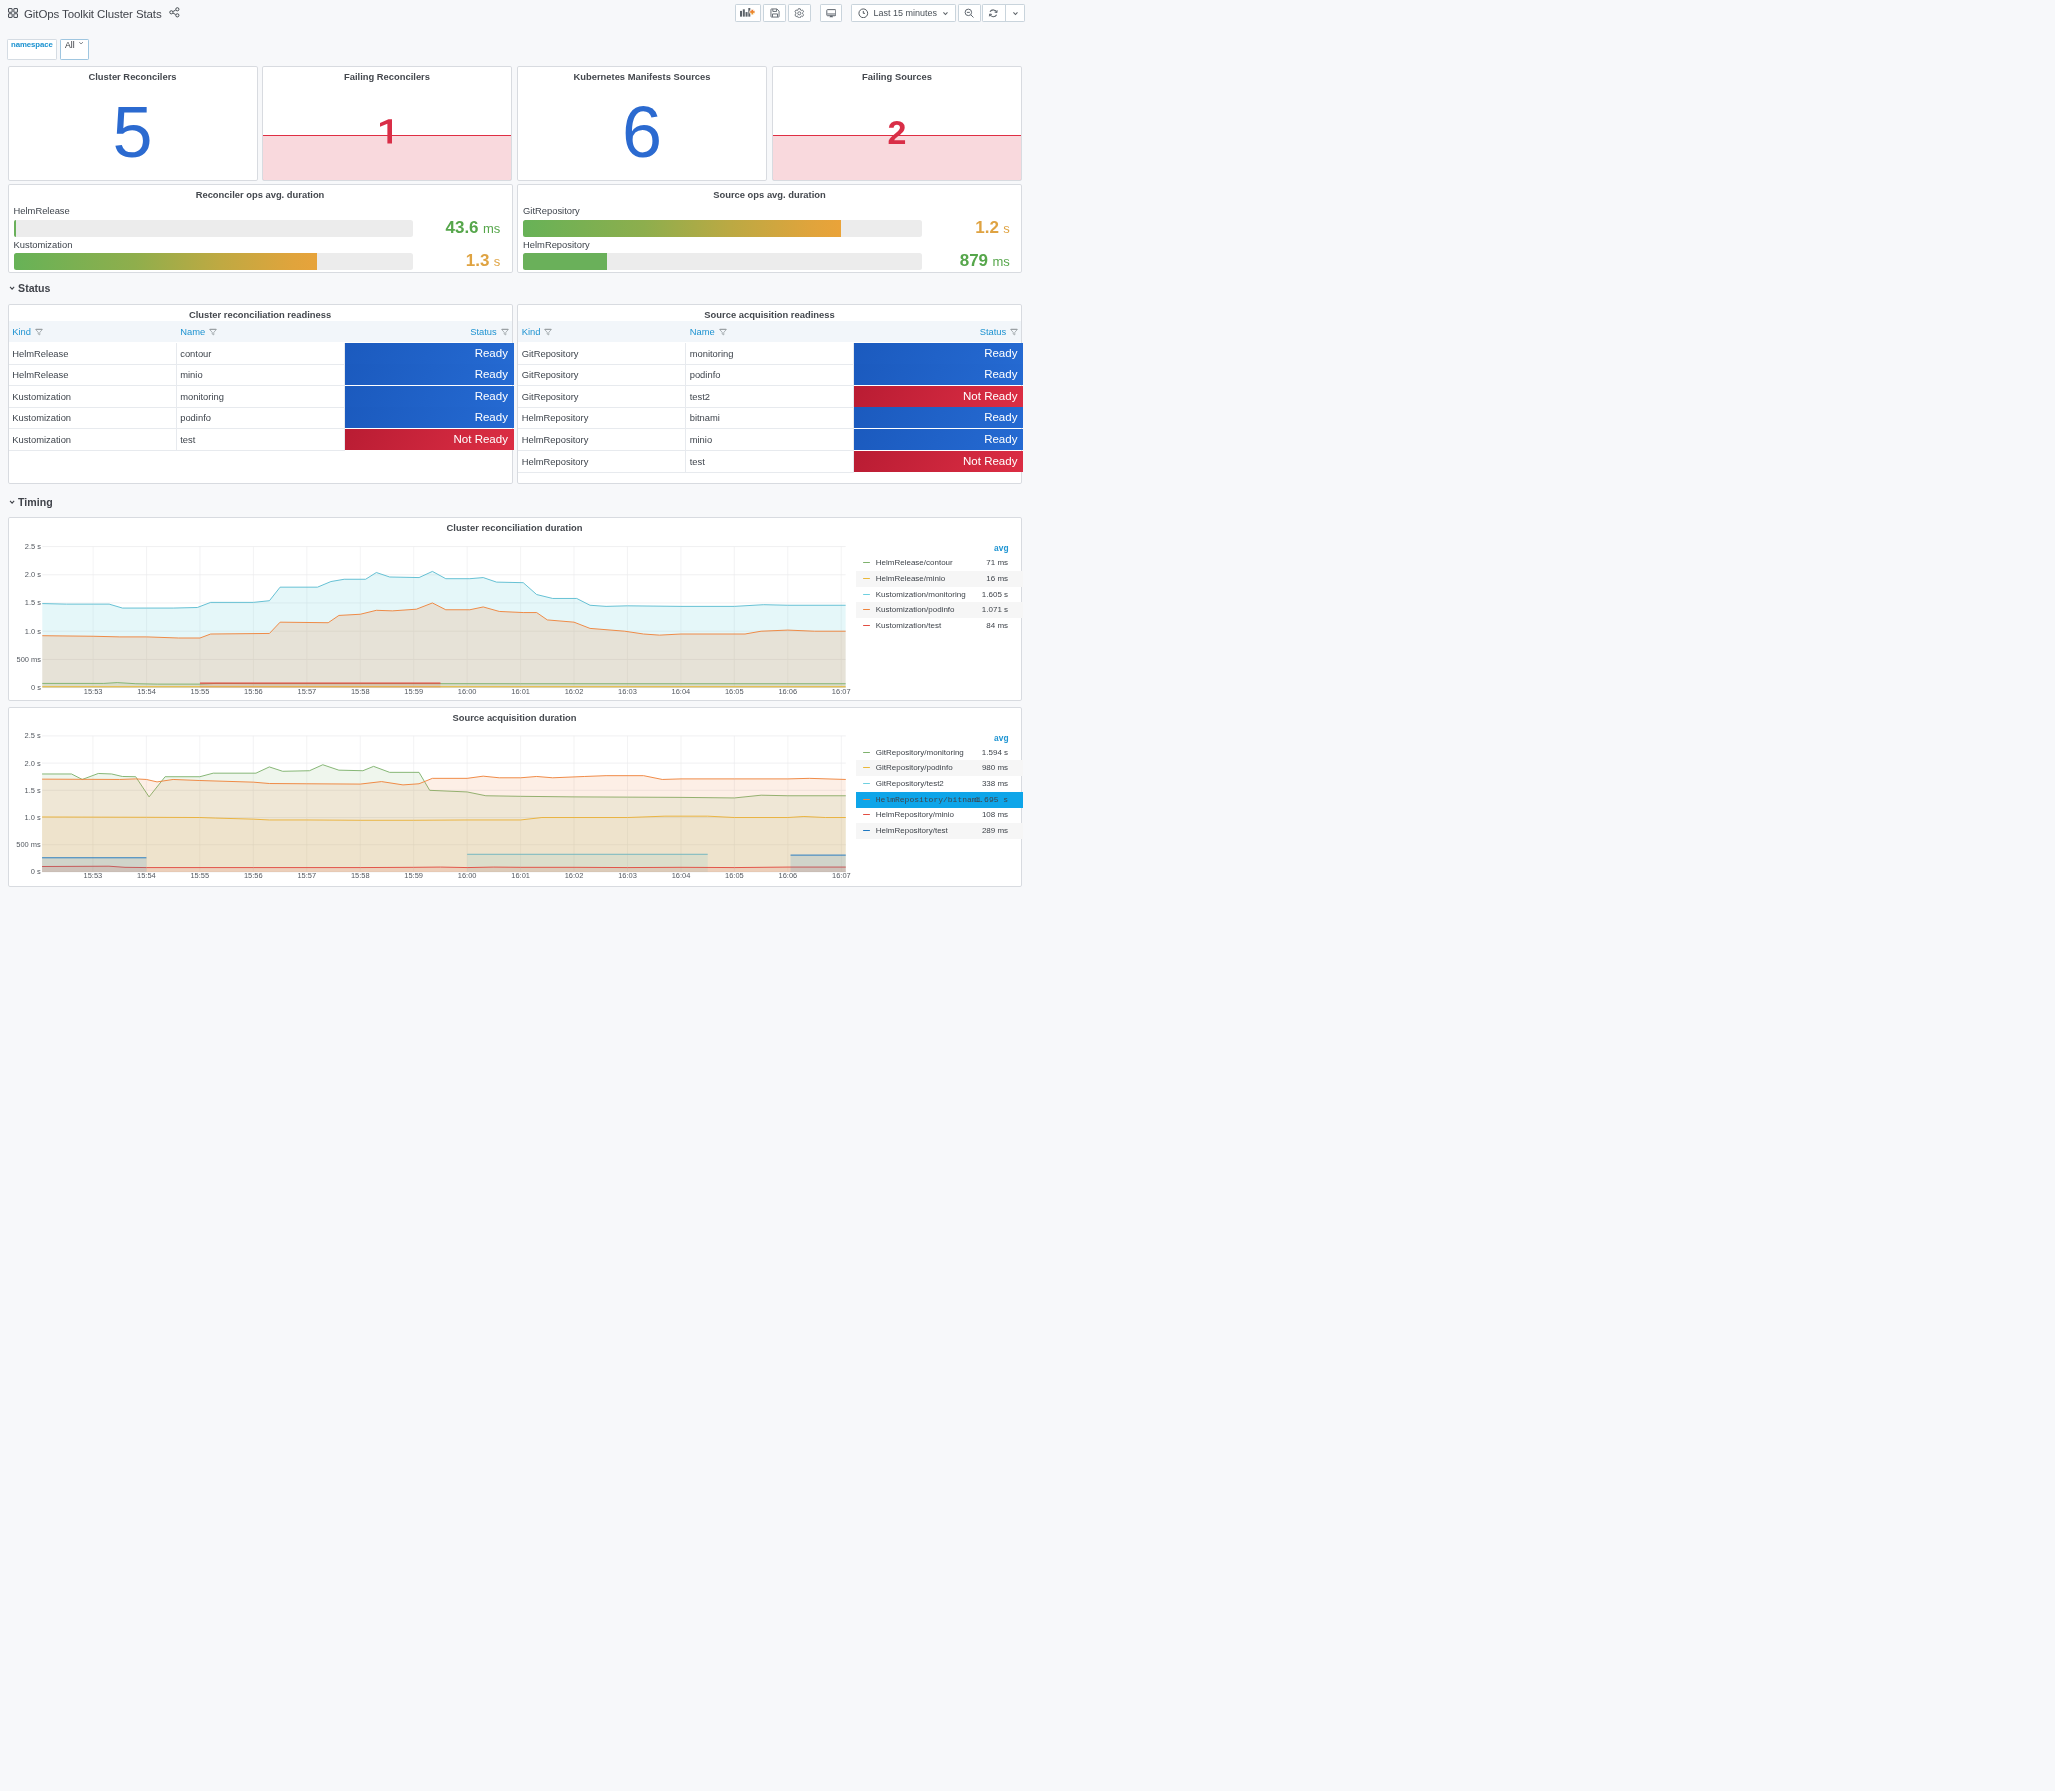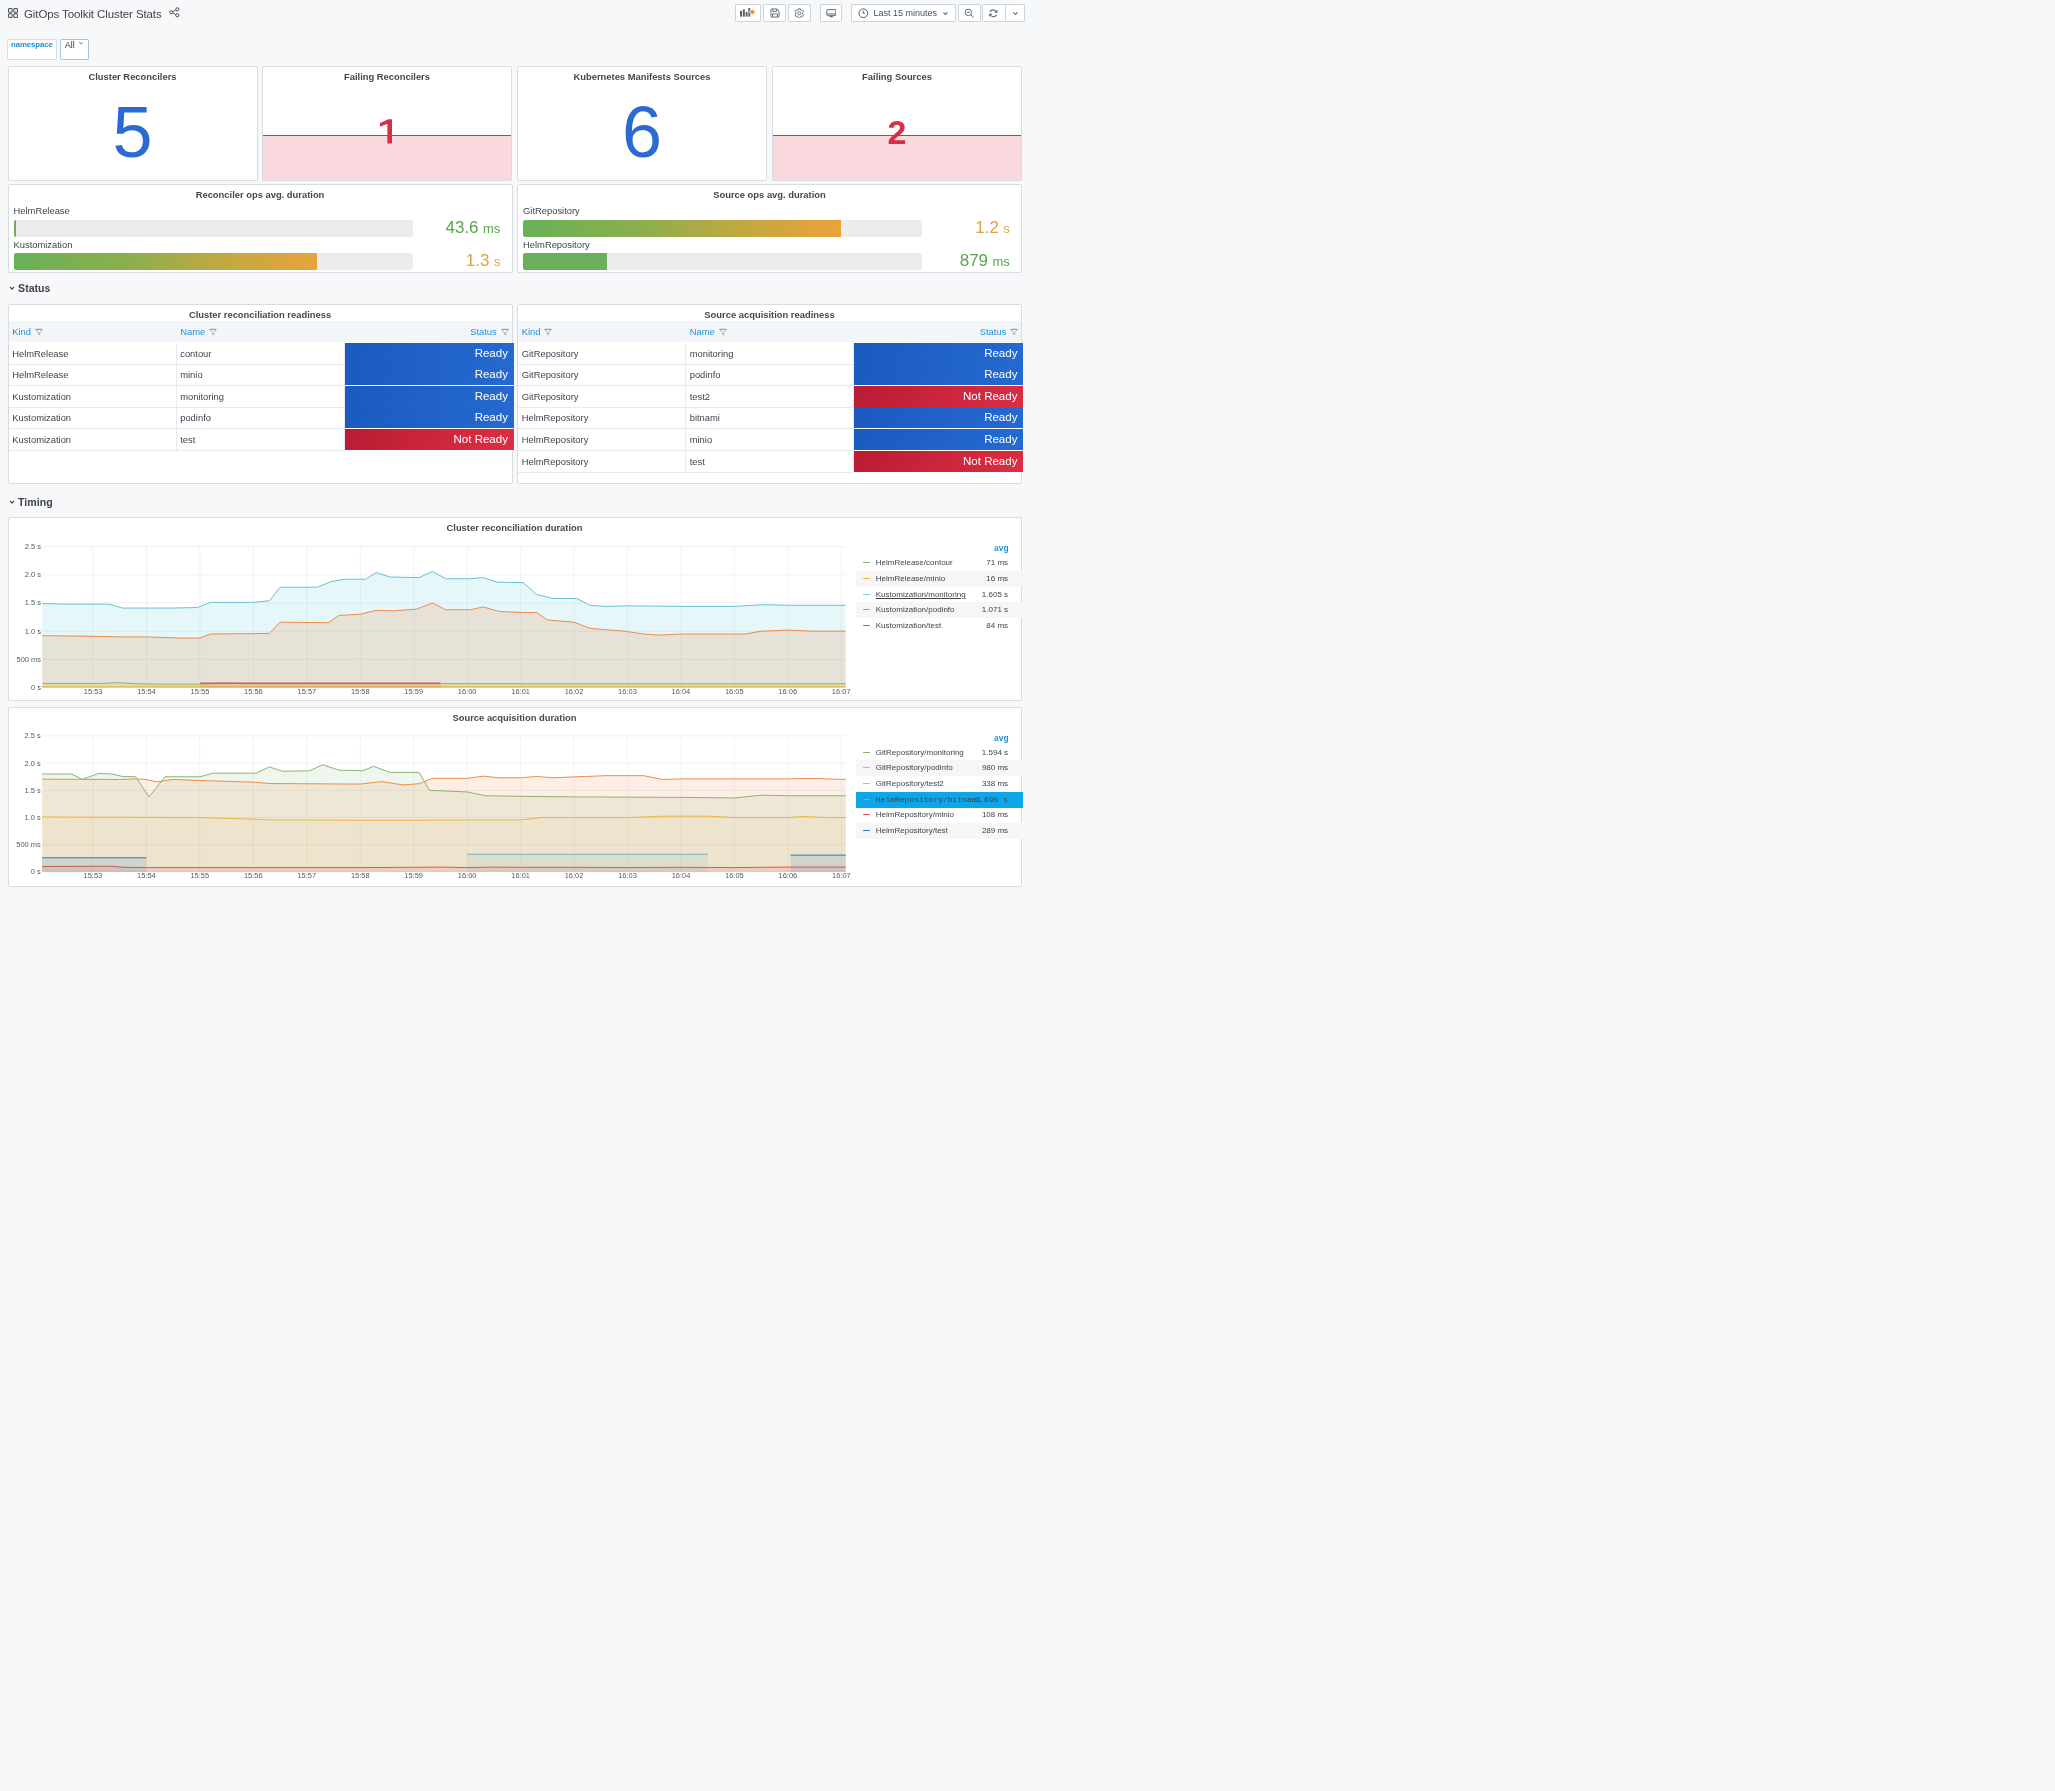--- a/index.html
+++ b/index.html
@@ -4,21 +4,21 @@
 * { margin:0; padding:0; box-sizing:border-box; }
 html,body { width:1028px; height:896px; background:#f7f8fa; font-family:"Liberation Sans",sans-serif; color:#464c54; overflow:hidden; }
 .abs { position:absolute; }
 .panel { position:absolute; background:#fff; border:0.6px solid #d8dbe0; border-radius:1.9px; }
 .ptitle { position:absolute; left:0; right:0; top:3.7px; text-align:center; font-size:9.4px; font-weight:700; color:#44484e; white-space:nowrap; }
 .statnum { position:absolute; left:0; right:0; text-align:center; font-weight:500; }
 .bglabel { position:absolute; left:5px; font-size:9.4px; color:#3e444c; height:12.5px; line-height:12.5px; }
 .bgtrack { position:absolute; left:5px; width:399px; height:17px; background:#ececec; border-radius:2.5px; }
 .bgfill { position:absolute; left:0; top:0; bottom:0; border-radius:2.5px 0 0 2.5px; }
 .bgval { position:absolute; right:11.2px; height:18px; line-height:18px; text-align:right; }
-.bgval .num { font-size:17px; font-weight:400; }
+.bgval .num { font-size:17px; font-weight:700; }
 .bgval .unit { font-size:13px; font-weight:500; padding-left:4.4px; }
 .thead { position:absolute; left:0; top:16.4px; right:0; height:21px; background:#f2f6fa; }
 .th { position:absolute; top:0; height:21px; line-height:21px; padding-left:3.7px; font-size:9.4px; color:#1e93d1; }
 .th.thr { text-align:right; padding-right:5px; }
 .fun { display:inline-block; vertical-align:-0.6px; margin-left:1.2px; }
 .trow { position:absolute; left:0; right:0; }
 .td { position:absolute; top:0; bottom:0; padding-left:3.7px; font-size:9.4px; color:#3e444c; display:flex; align-items:center; border-right:0.6px solid #e7eaee; border-bottom:0.6px solid #e7eaee; }
 .tstat { position:absolute; top:0.3px; bottom:0.3px; text-align:right; padding-right:5.6px; font-size:11.5px; color:#fff; display:block; line-height:20px; }
 .tstat.ok { background:linear-gradient(120deg,#1b5abe,#256ad2); }
 .tstat.bad { background:linear-gradient(120deg,#b91c33,#dc2e44); }
@@ -361,21 +361,21 @@
       <text x="905.5" y="282.3" text-anchor="middle" class="ax">16:02</text>
       <text x="991.2" y="282.3" text-anchor="middle" class="ax">16:03</text>
       <text x="1076.9" y="282.3" text-anchor="middle" class="ax">16:04</text>
       <text x="1162.5" y="282.3" text-anchor="middle" class="ax">16:05</text>
       <text x="1248.2" y="282.3" text-anchor="middle" class="ax">16:06</text>
       <text x="1333.9" y="282.3" text-anchor="middle" class="ax">16:07</text>
     </svg>
 <div class="lgavg" style="top:24px">avg</div>
     <div class="lgrow" style="top:37px;"><span class="lgdash" style="background:#7EB26D"></span><span class="lgname">HelmRelease/contour</span><span class="lgval">71 ms</span></div>
     <div class="lgrow" style="top:53px;background:#f6f6f6;"><span class="lgdash" style="background:#EAB839"></span><span class="lgname">HelmRelease/minio</span><span class="lgval">16 ms</span></div>
-    <div class="lgrow" style="top:69px;text-decoration:underline;"><span class="lgdash" style="background:#6ED0E0"></span><span class="lgname">Kustomization/monitoring</span><span class="lgval">1.605 s</span></div>
+    <div class="lgrow" style="top:69px;"><span class="lgdash" style="background:#6ED0E0"></span><span class="lgname">Kustomization/monitoring</span><span class="lgval">1.605 s</span></div>
     <div class="lgrow" style="top:84px;background:#f6f6f6;"><span class="lgdash" style="background:#EF843C"></span><span class="lgname">Kustomization/podinfo</span><span class="lgval">1.071 s</span></div>
     <div class="lgrow" style="top:100px;"><span class="lgdash" style="background:#E24D42"></span><span class="lgname">Kustomization/test</span><span class="lgval">84 ms</span></div>
 </div>
 
 <div class="panel" style="left:7.5px;top:707px;width:1014px;height:180px">
 <div class="ptitle">Source acquisition duration</div>
 <svg width="1014" height="180" viewBox="0 0 1625 288" style="position:absolute;left:0;top:0">
       <line x1="53.0" y1="262.5" x2="1341.0" y2="262.5" stroke="#e7e7e9" stroke-width="1"></line>
       <line x1="53.0" y1="218.9" x2="1341.0" y2="218.9" stroke="#e7e7e9" stroke-width="1"></line>
       <line x1="53.0" y1="175.3" x2="1341.0" y2="175.3" stroke="#e7e7e9" stroke-width="1"></line>

